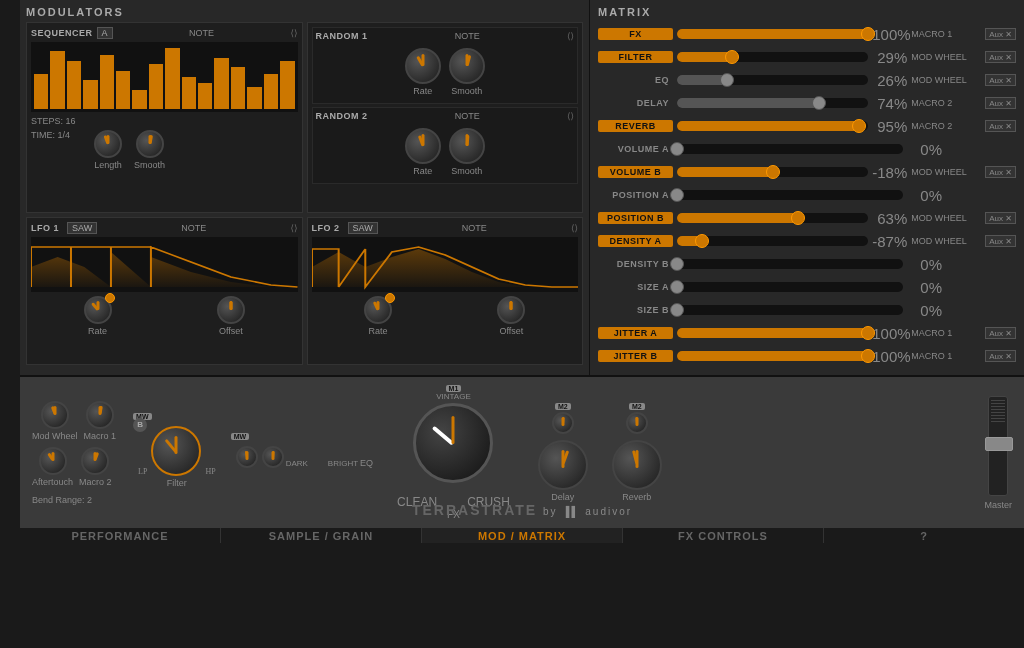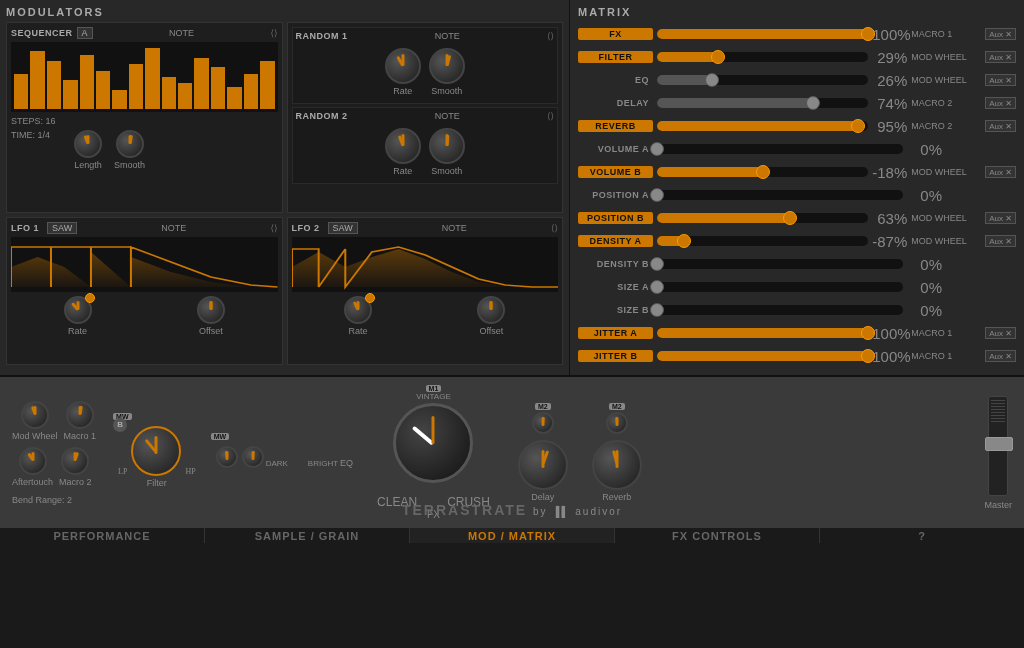--- a/index.html
+++ b/index.html
@@ -11,20 +11,21 @@
       overflow: hidden;
       color: #ccc;
       font-size: 11px;
     }
 
     
     .main-container {
       display: flex;
       flex-direction: column;
       height: 484px;
+      padding-left: 20px;
     }
 
     .top-section {
       display: flex;
       height: 420px;
       background: #2a2a2a;
     }
 
     .modulators-panel {
       width: 570px;

